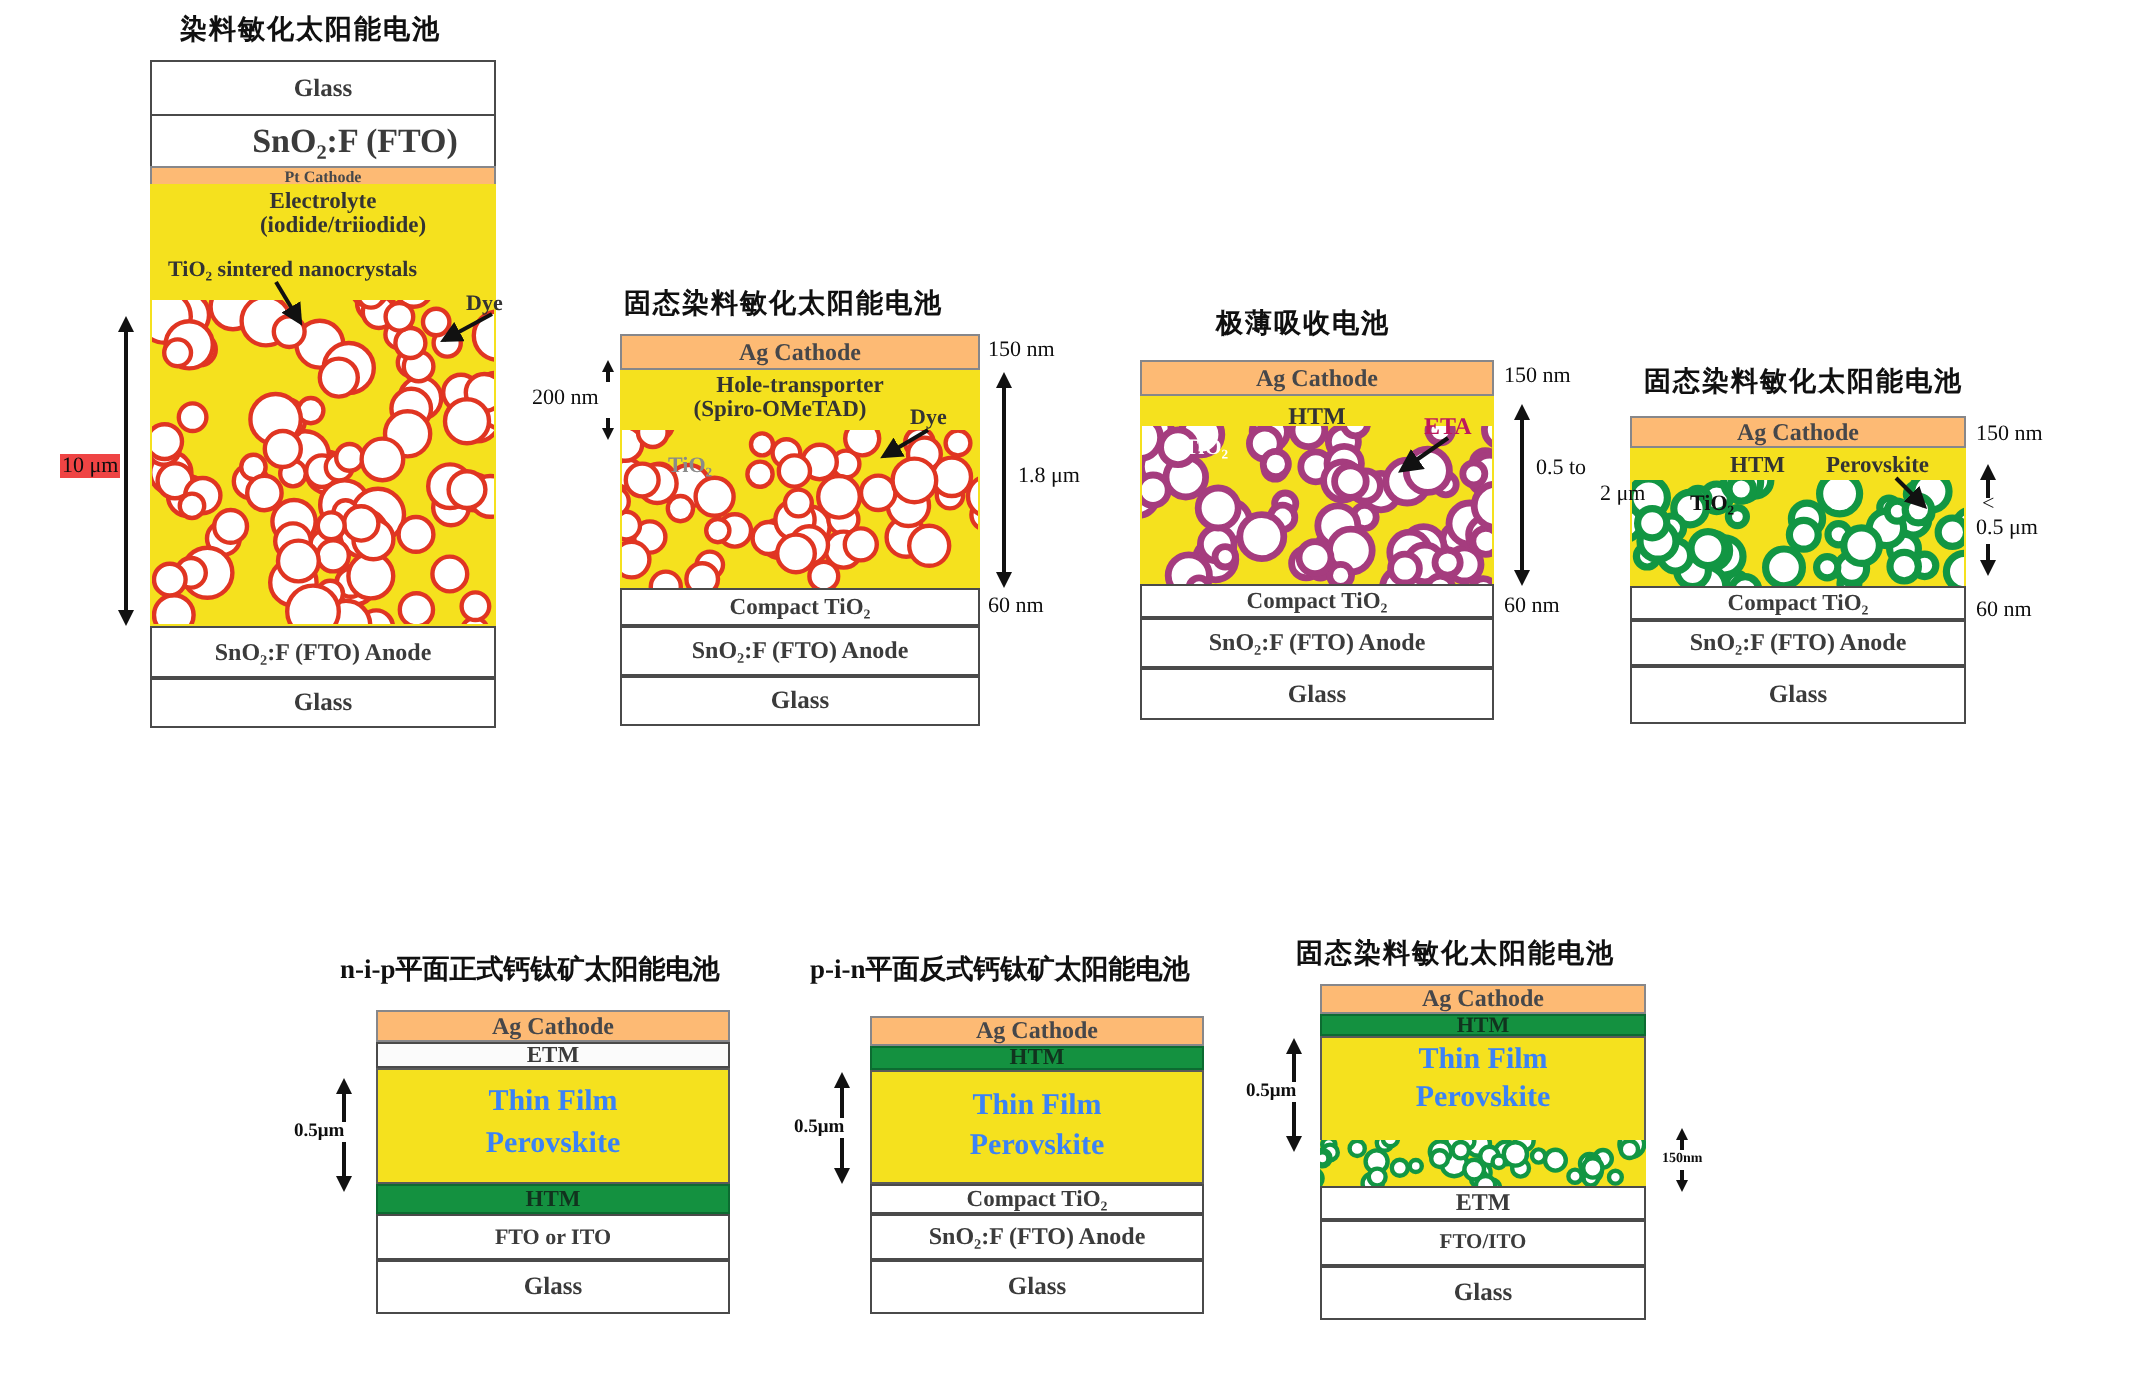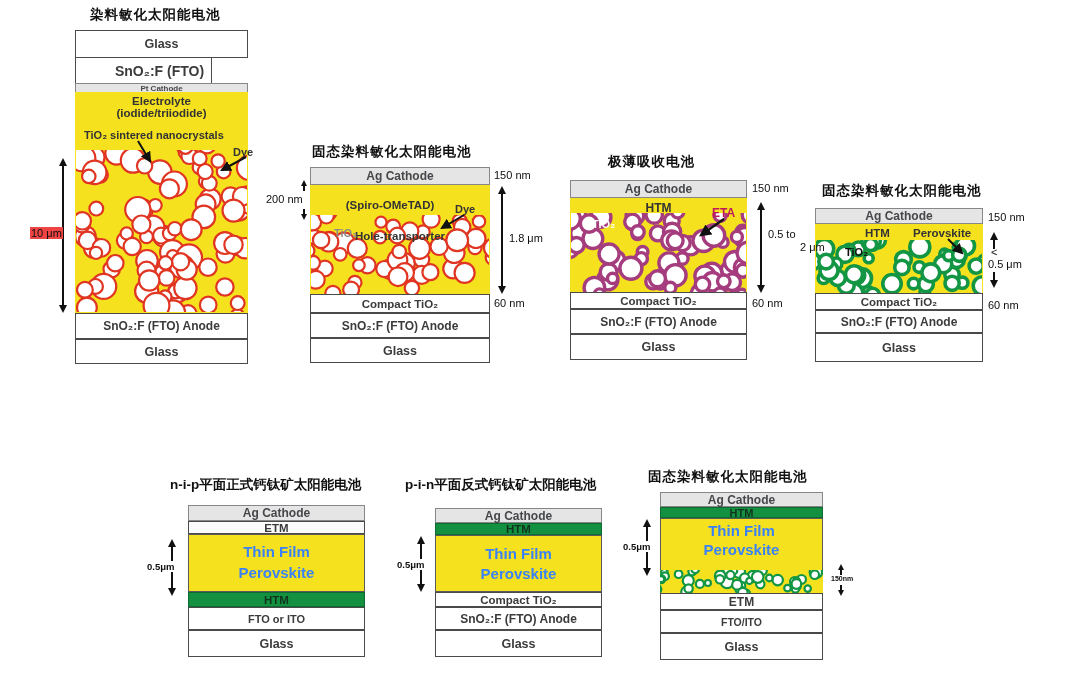--- a/index.html
+++ b/index.html
@@ -1,23 +1,23 @@
 <!DOCTYPE html>
 <html><head>
 <meta charset="utf-8">
 <style>
   html,body{margin:0;padding:0;background:#ffffff;}
   #canvas{position:relative;width:1068px;height:690px;background:#ffffff;overflow:hidden;
-          font-family:Liberation Sans, sans-serif;}
+          font-family:Liberation Serif, serif;}
   .cell{position:absolute;left:0;top:0;}
   .title{position:absolute;font-weight:bold;font-size:13.5px;color:#101010;white-space:nowrap;letter-spacing:1px;}
   .layer{position:absolute;background:#ffffff;border:1px solid #4a4a4a;box-sizing:border-box;
          display:flex;align-items:center;justify-content:center;
          font-size:11.5px;color:#3b3b3b;font-weight:600;white-space:nowrap;}
-  .gray{background:#e5e5e5;border:1px solid #87878a;color:#46474a;}
+  .gray{background:#fdba74;border:1px solid #87878a;color:#46474a;}
   .yellow{position:absolute;background:#f5e11e;box-sizing:border-box;}
   .bordered{border:1px solid #5a5a5a;}
   .blobs{position:absolute;overflow:hidden;z-index:1;}
   .note{position:absolute;font-size:11.5px;font-weight:600;color:#333;white-space:nowrap;z-index:3;}
   .ctr{text-align:center;}
   .dim{position:absolute;font-size:11px;color:#0e0e0e;white-space:nowrap;z-index:3;}
   .varrow{position:absolute;width:2px;background:#111;z-index:2;}
   .varrow:before,.varrow:after{content:"";position:absolute;left:-3px;
       border-left:4px solid transparent;border-right:4px solid transparent;}
   .varrow:before{bottom:100%;border-bottom:8px solid #111;}
@@ -40,21 +40,21 @@
       <defs>
     <marker id="ah" viewBox="0 0 10 10" refX="8" refY="5" markerWidth="5.5" markerHeight="5.5" orient="auto-start-reverse">
       <path d="M0,0 L10,5 L0,10 z" fill="#111"></path>
     </marker>
   </defs>
     </svg>
 
   <div class="cell">
     <div class="title" style="left:90px;top:6px;">染料敏化太阳能电池</div>
     <div class="layer" style="left:75px;top:30px;width:173px;height:28px;font-size:12.5px;">Glass</div>
-    <div class="layer" style="left:75px;top:57px;width:137px;height:27px;font-size:14px;padding-left:32px;">SnO₂:F (FTO)</div>
+    <div class="layer" style="left:75px;top:57px;width:173px;height:27px;font-size:17px;padding-left:32px;">SnO₂:F (FTO)</div>
     <div class="layer gray" style="left:75px;top:83px;width:173px;height:10px;font-size:8px;">Pt Cathode</div>
     <div class="yellow" style="left:75px;top:92px;width:173px;height:221px;"></div>
     <div class="blobs" style="left:76px;top:150px;width:171px;height:162px;">
         <svg width="171" height="162" viewBox="0 0 171 162" style="position:absolute;left:0;top:0;">
           <circle cx="87.6" cy="86.2" r="10.3" fill="#ffffff" stroke="#E03522" stroke-width="2.2"></circle>
           <circle cx="101.8" cy="142.4" r="9.8" fill="#ffffff" stroke="#E03522" stroke-width="2.2"></circle>
           <circle cx="9.4" cy="86.3" r="10.3" fill="#ffffff" stroke="#E03522" stroke-width="2.2"></circle>
           <circle cx="76.5" cy="77.5" r="11.9" fill="#ffffff" stroke="#E03522" stroke-width="2.2"></circle>
           <circle cx="71.0" cy="110.8" r="10.8" fill="#ffffff" stroke="#E03522" stroke-width="2.2"></circle>
           <circle cx="24.0" cy="24.8" r="7.9" fill="#ffffff" stroke="#E03522" stroke-width="2.2"></circle>
@@ -143,21 +143,21 @@
           <circle cx="73.2" cy="130.5" r="10.2" fill="#ffffff" stroke="#E03522" stroke-width="2.2"></circle>
           <circle cx="104.6" cy="111.7" r="8.6" fill="#ffffff" stroke="#E03522" stroke-width="2.2"></circle>
           <circle cx="132.2" cy="154.9" r="8.3" fill="#ffffff" stroke="#E03522" stroke-width="2.2"></circle>
           <circle cx="123.7" cy="8.4" r="6.9" fill="#ffffff" stroke="#E03522" stroke-width="2.2"></circle>
           <circle cx="89.6" cy="112.9" r="6.7" fill="#ffffff" stroke="#E03522" stroke-width="2.2"></circle>
           <circle cx="161.7" cy="153.1" r="6.9" fill="#ffffff" stroke="#E03522" stroke-width="2.2"></circle>
           <circle cx="157.5" cy="60.6" r="11.0" fill="#ffffff" stroke="#E03522" stroke-width="2.2"></circle>
         </svg>
       </div>
     <div class="note ctr" style="left:75px;top:95px;width:173px;">Electrolyte</div>
-    <div class="note ctr" style="left:75px;top:107px;width:173px;">(iodide/triiodide)</div>
+    <div class="note ctr" style="left:85px;top:107px;width:173px;">(iodide/triiodide)</div>
     <div class="note" style="left:84px;top:129px;font-size:11px;">TiO₂ sintered nanocrystals</div>
     <svg class="parrow" style="left:130px;top:138px;" width="30" height="30">
         <line x1="8" y1="3" x2="20" y2="23" stroke="#111" stroke-width="2" marker-end="url(#ah)"></line>
       </svg>
     <div class="note" style="left:233px;top:146px;font-size:11px;">Dye</div>
     <svg class="parrow" style="left:214px;top:152px;" width="40" height="24">
         <line x1="32" y1="5" x2="8" y2="18" stroke="#111" stroke-width="2" marker-end="url(#ah)"></line>
       </svg>
     <div class="layer" style="left:75px;top:313px;width:173px;height:26px;font-size:12px;">SnO₂:F (FTO) Anode</div>
     <div class="layer" style="left:75px;top:339px;width:173px;height:25px;font-size:12.5px;">Glass</div>
@@ -218,21 +218,21 @@
           <circle cx="86.2" cy="20.5" r="7.8" fill="#ffffff" stroke="#E03522" stroke-width="2.2"></circle>
           <circle cx="87.0" cy="61.7" r="9.4" fill="#ffffff" stroke="#E03522" stroke-width="2.2"></circle>
           <circle cx="56.4" cy="50.2" r="8.1" fill="#ffffff" stroke="#E03522" stroke-width="2.2"></circle>
           <circle cx="153.6" cy="57.9" r="10.0" fill="#ffffff" stroke="#E03522" stroke-width="2.2"></circle>
           <circle cx="164.9" cy="23.4" r="9.6" fill="#ffffff" stroke="#E03522" stroke-width="2.2"></circle>
           <circle cx="47.9" cy="50.3" r="5.8" fill="#ffffff" stroke="#E03522" stroke-width="2.2"></circle>
           <circle cx="168.0" cy="6.5" r="6.2" fill="#ffffff" stroke="#E03522" stroke-width="2.2"></circle>
           <circle cx="146.2" cy="25.2" r="10.9" fill="#ffffff" stroke="#E03522" stroke-width="2.2"></circle>
         </svg>
       </div>
-    <div class="note ctr" style="left:310px;top:187px;width:180px;margin-top:43px;">Hole-transporter</div>
+    <div class="note ctr" style="left:310px;top:187px;width:180px;">Hole-transporter</div>
     <div class="note ctr" style="left:300px;top:199px;width:180px;">(Spiro-OMeTAD)</div>
     <div class="note" style="left:455px;top:203px;font-size:11px;">Dye</div>
     <svg class="parrow" style="left:434px;top:210px;" width="36" height="24">
         <line x1="30" y1="5" x2="8" y2="18" stroke="#111" stroke-width="2" marker-end="url(#ah)"></line>
       </svg>
     <div class="note" style="left:334px;top:227px;font-size:11px;color:#8a8a8a;">TiO₂</div>
     <div class="layer" style="left:310px;top:294px;width:180px;height:19px;font-size:11.5px;">Compact TiO₂</div>
     <div class="layer" style="left:310px;top:313px;width:180px;height:25px;font-size:12px;">SnO₂:F (FTO) Anode</div>
     <div class="layer" style="left:310px;top:338px;width:180px;height:25px;font-size:12.5px;">Glass</div>
     <div class="dim" style="left:266px;top:193px;text-align:right;">200 nm</div>

